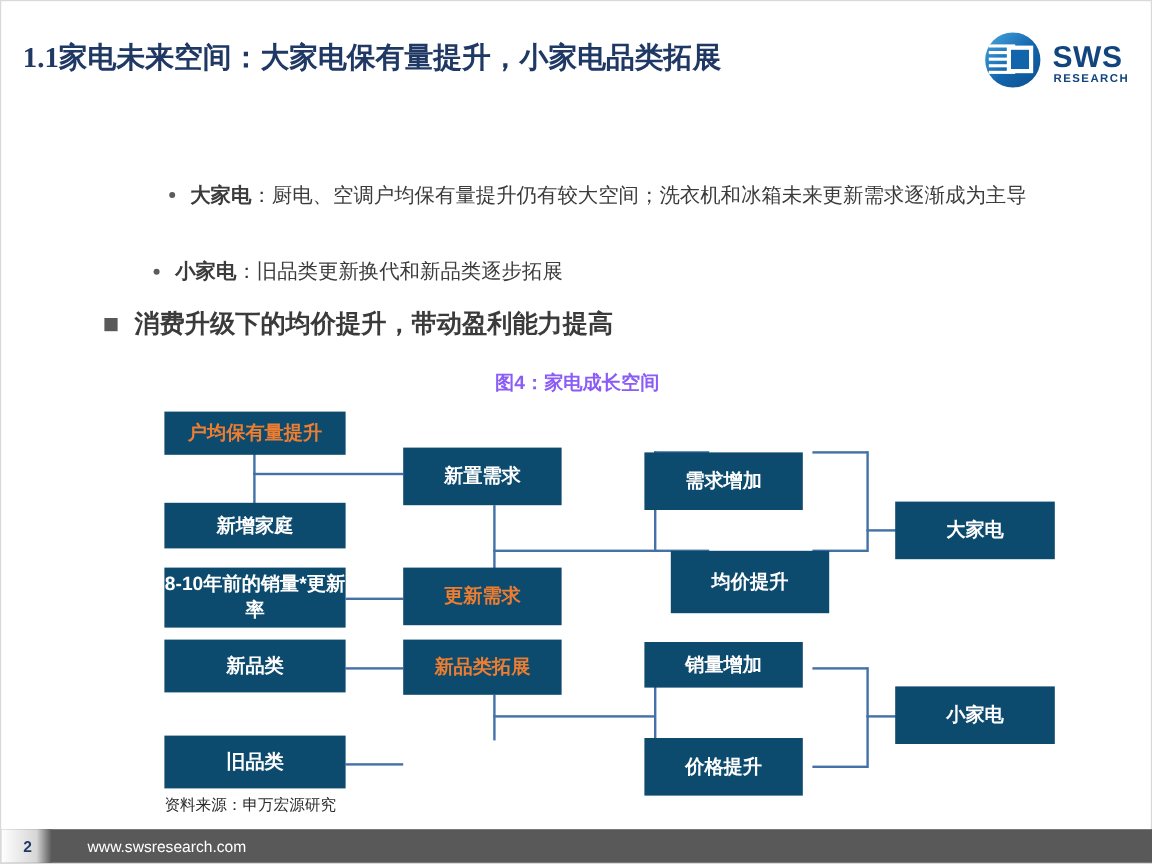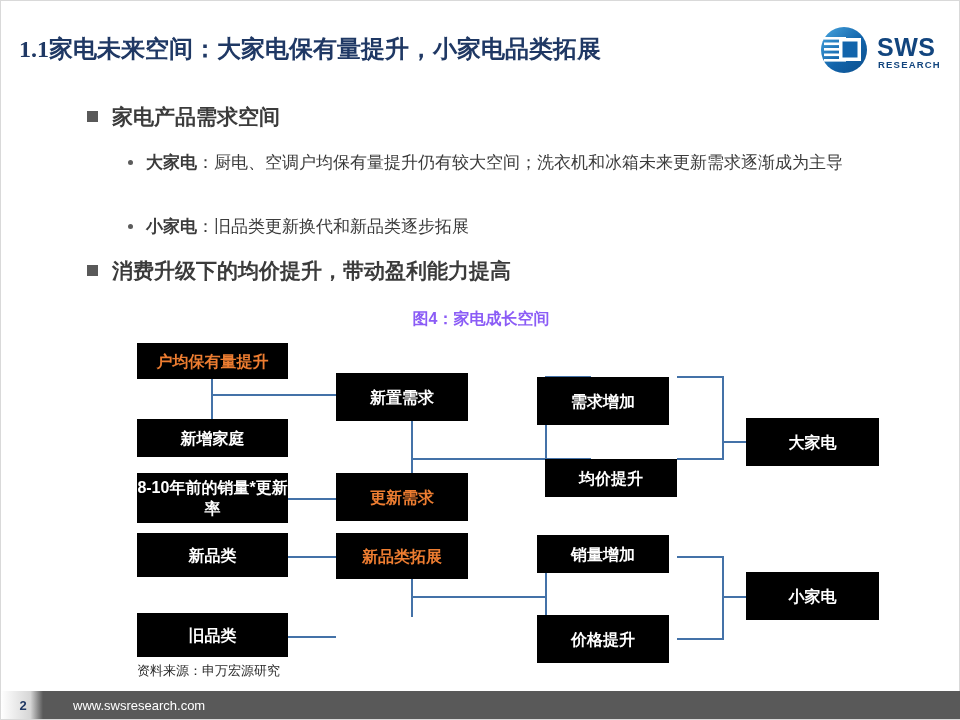--- a/index.html
+++ b/index.html
@@ -64,21 +64,21 @@
     text-align:center;
     font-size:16px;font-weight:700;color:#8b5cf6;
   }
 
   
   .diagram{
     position:absolute;left:0;top:330px;width:960px;height:360px;
   }
   .nbox{
     position:absolute;
-    background:#000000;
+    background:#0c4a6e;
     color:#ffffff;
     font-size:16px;font-weight:700;
     display:flex;align-items:center;justify-content:center;
     text-align:center;
     line-height:21px;
     box-sizing:border-box;
   }
   .nbox.accent{color:#ed7d31;}
   .ln{
     position:absolute;background:#4472a8;
@@ -142,26 +142,22 @@
           <rect x="5" y="34" width="22" height="2.6"></rect>
         </g>
         <rect x="20" y="13" width="22" height="23" fill="#ffffff"></rect>
         <rect x="23.5" y="16.5" width="15" height="16" fill="#1264ab"></rect>
         <text x="58" y="31" font-family="Liberation Sans, sans-serif" font-size="25" font-weight="700" fill="#12457e" letter-spacing="0.5">SWS</text>
         <text x="59" y="43" font-family="Liberation Sans, sans-serif" font-size="9.5" font-weight="700" fill="#12457e" letter-spacing="1.2">RESEARCH</text>
       </svg>
     </div>
   </div>
 
-  <div class="bullet-l1" style="left:86px;top:101px;width:760px;">
-    <span class="sq"></span>
-    <span class="l1-text">家电产品需求空间</span>
-  </div>
-
-  <div class="bullet-l2" style="left:127px;top:148px;width:740px;">
+
+  <div class="bullet-l2" style="left:127px;top:148px;width:740px;justify-content:center;">
     <span class="dot"></span>
     <span class="l2-text">
       <b>大家电</b><span>：厨电、空调户均保有量提升仍有较大空间；洗衣机和冰箱未来更新需求逐渐成为主导</span>
     </span>
   </div>
 
   <div class="bullet-l2" style="left:127px;top:212px;width:740px;">
     <span class="dot"></span>
     <span class="l2-text">
       <b>小家电</b><span>：旧品类更新换代和新品类逐步拓展</span>
@@ -220,21 +216,21 @@
     <div class="nbox" style="left:136px;top:88px;width:151px;height:38px;">新增家庭</div>
 
     <div class="nbox" style="left:136px;top:142px;width:151px;height:50px;">8-10年前的销量*更新率</div>
 
     <div class="nbox" style="left:335px;top:42px;width:132px;height:48px;">新置需求</div>
 
     <div class="nbox accent" style="left:335px;top:142px;width:132px;height:48px;">更新需求</div>
 
     <div class="nbox" style="left:536px;top:46px;width:132px;height:48px;">需求增加</div>
 
-    <div class="nbox" style="left:544px;top:128px;width:132px;height:38px;">均价提升</div>
+    <div class="nbox" style="left:558px;top:128px;width:132px;height:52px;">均价提升</div>
 
     <div class="nbox" style="left:745px;top:87px;width:133px;height:48px;">大家电</div>
 
     <div class="nbox" style="left:136px;top:202px;width:151px;height:44px;">新品类</div>
 
     <div class="nbox" style="left:136px;top:282px;width:151px;height:44px;">旧品类</div>
 
     <div class="nbox accent" style="left:335px;top:202px;width:132px;height:46px;">新品类拓展</div>
 
 

